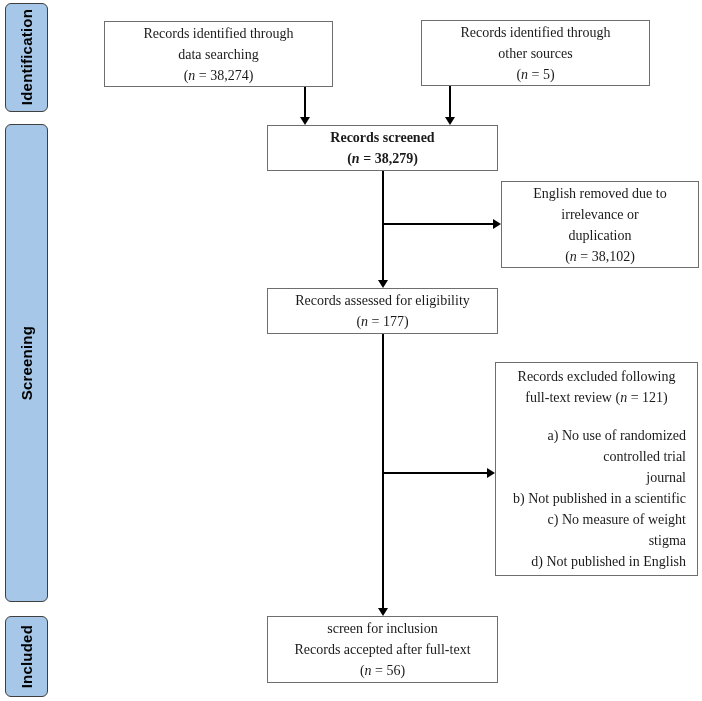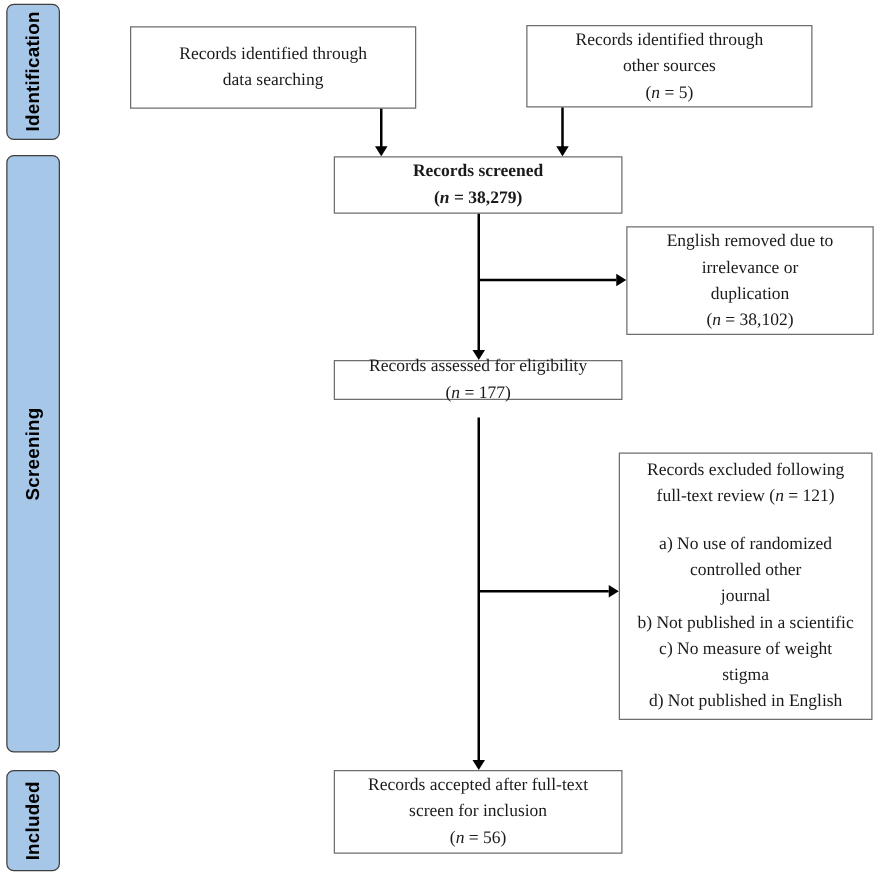--- a/index.html
+++ b/index.html
@@ -53,26 +53,26 @@
     flex-direction: column;
     justify-content: center;
     text-align: center;
     font-size: 14px;
     line-height: 21px;
   }
   .box-a { left: 104px; top: 21px;  width: 229px; height: 66px; }
   .box-b { left: 421px; top: 20px;  width: 229px; height: 66px; }
   .box-c { left: 267px; top: 125px; width: 231px; height: 46px; font-weight: bold; }
   .box-d { left: 501px; top: 181px; width: 198px; height: 87px; }
-  .box-e { left: 267px; top: 288px; width: 231px; height: 32px; }
+  .box-e { left: 267px; top: 288px; width: 231px; height: 46px; }
   .box-f { left: 495px; top: 362px; width: 203px; height: 214px; padding: 2px 11px; }
   .box-g { left: 267px; top: 616px; width: 231px; height: 67px; }
   .bline { white-space: nowrap; }
   .box i { font-style: italic; }
-  .box-f .reasons { text-align: center; }
+  .box-f .reasons { text-align: right; }
   .box-f .spacer { height: 17px; }
 
   
   .vline, .hline {
     position: absolute;
     background: var(--arrow, #000000);
   }
   .vline { width: 2px; }
   .hline { height: 2px; }
   .vline-a  { left: 304px; top: 87px;  height: 31px; }
@@ -115,20 +115,21 @@
   <div class="stage stage-screening">
     <span>Screening</span>
   </div>
   <div class="stage stage-included">
     <span>Included</span>
   </div>
 
   <div class="box box-a">
     <div class="bline">Records identified through</div>
     <div class="bline">data searching</div>
+    <div class="bline"><span>(</span><i>n</i><span> = 38,274)</span></div>
   </div>
 
   <div class="box box-b">
     <div class="bline">Records identified through</div>
     <div class="bline">other sources</div>
     <div class="bline"><span>(</span><i>n</i><span> = 5)</span></div>
   </div>
 
   <div class="box box-c">
     <div class="bline">Records screened</div>
@@ -146,32 +147,32 @@
     <div class="bline">Records assessed for eligibility</div>
     <div class="bline"><span>(</span><i>n</i><span> = 177)</span></div>
   </div>
 
   <div class="box box-f">
     <div class="bline">Records excluded following</div>
     <div class="bline"><span>full-text review </span><span>(</span><i>n</i><span> = 121)</span></div>
     <div class="spacer"></div>
     <div class="reasons">
       <div class="bline">a) No use of randomized</div>
-      <div class="bline">controlled other</div>
+      <div class="bline">controlled trial</div>
       <div class="bline">journal</div>
       <div class="bline">b) Not published in a scientific</div>
       <div class="bline">c) No measure of weight</div>
       <div class="bline">stigma</div>
       <div class="bline">d) Not published in English</div>
     </div>
   </div>
 
   <div class="box box-g">
+    <div class="bline">screen for inclusion</div>
     <div class="bline">Records accepted after full-text</div>
-    <div class="bline">screen for inclusion</div>
     <div class="bline"><span>(</span><i>n</i><span> = 56)</span></div>
   </div>
 
   <div class="vline vline-a"></div>
   <div class="head-down head-a"></div>
 
   <div class="vline vline-b"></div>
   <div class="head-down head-b"></div>
 
   <div class="vline vline-ce"></div>

